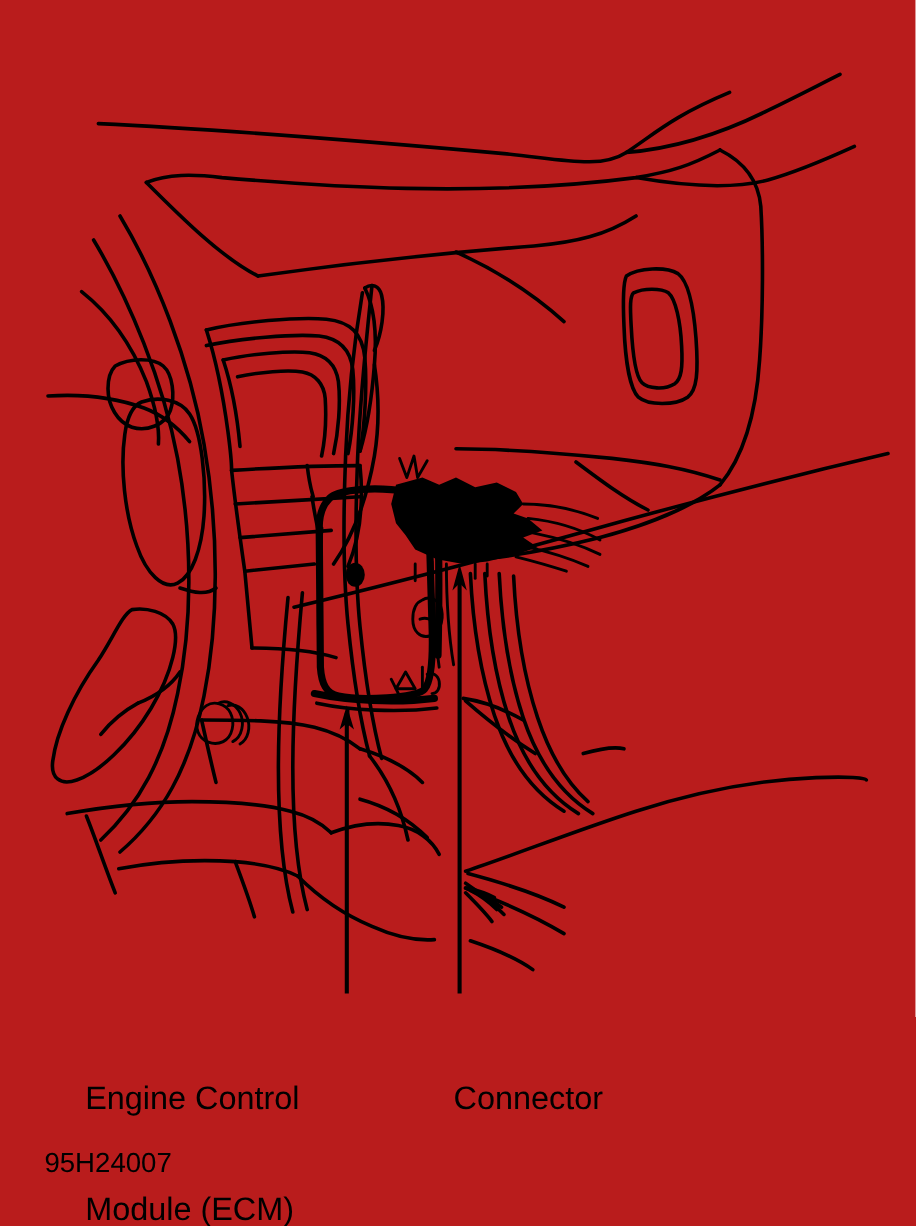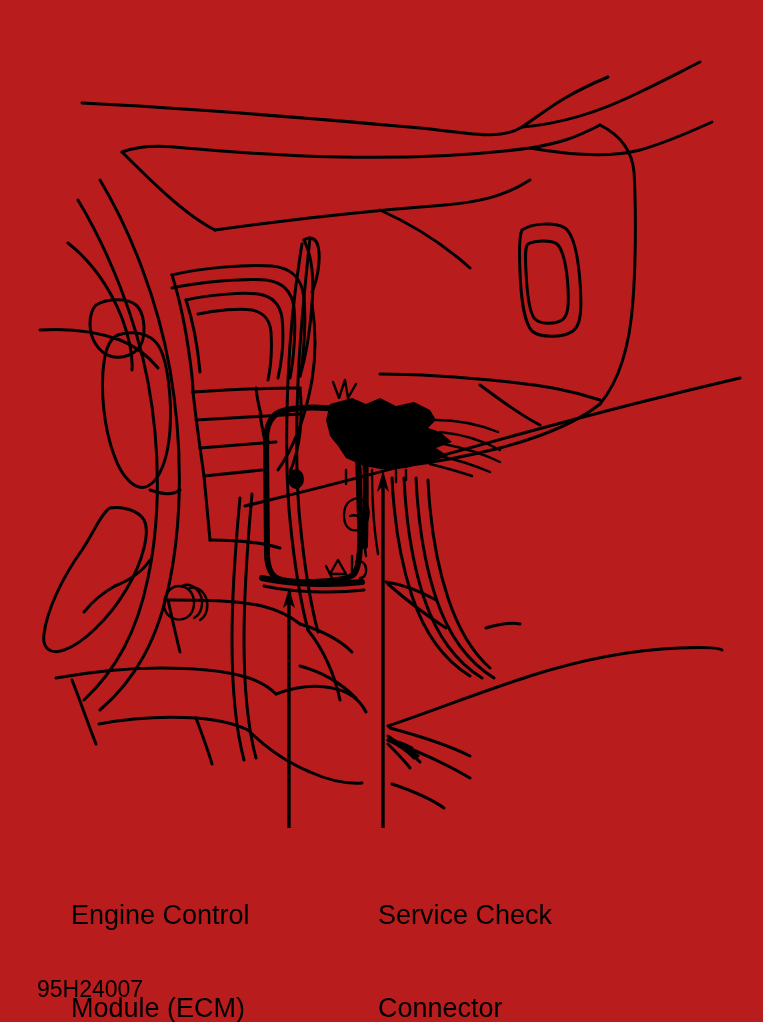--- a/index.html
+++ b/index.html
@@ -75,21 +75,21 @@
     left: 71px;
     top: 838px;
   }
   #label-scc {
     left: 378px;
     top: 838px;
   }
   #figure-code {
     position: absolute;
     left: 37px;
-    top: 976px;
+    top: 956px;
     color: #000000;
     font-family: "Liberation Sans", sans-serif;
     font-size: 23px;
     white-space: pre;
   }
 </style>
 </head>
 <body>
 
 <div id="diagram-root">
@@ -304,19 +304,18 @@
     </g>
 
   </svg>
 
   <div class="caption" id="label-ecm">
     <div>Engine Control</div>
     <div>Module (ECM)</div>
   </div>
 
   <div class="caption" id="label-scc">
-    <div>Service Check</div>
     <div>Connector</div>
   </div>
 
   <div id="figure-code">95H24007</div>
 
 </div>
 
 </body></html>

